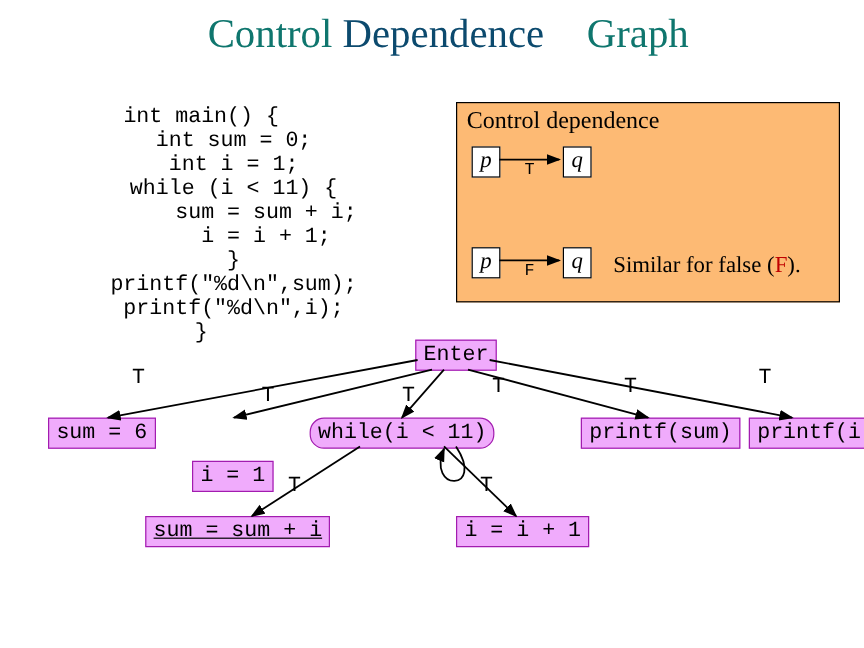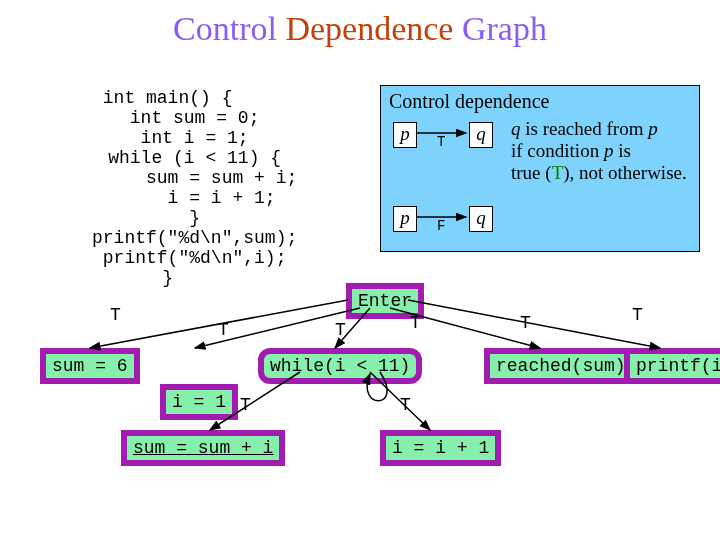--- a/index.html
+++ b/index.html
@@ -13,39 +13,39 @@
     overflow: hidden;
   }
   .title {
     position: absolute;
     top: 10px;
     left: 0;
     width: 720px;
     text-align: center;
     font-size: 34px;
   }
-  .title .black { color: #8b5cf6; }
-  .title .red   { color: #c2410c; }
+  .title .black { color: #0f766e; margin-left: 27px; }
+  .title .red   { color: #0c4a6e; }
   .code {
     position: absolute;
     top: 88px;
     left: 38px;
     font-family: "Courier New", monospace;
     font-size: 18px;
     line-height: 20px;
     white-space: pre;
     text-align: center;
   }
   .legend {
     position: absolute;
     top: 85px;
     left: 380px;
     width: 318px;
     height: 165px;
-    background: #7dd3fc;
+    background: #fdba74;
     border: 1.5px solid #000;
   }
   .legend-title {
     position: absolute;
     top: 4px; left: 8px;
     font-size: 20px;
   }
   .legend-text1 {
     position: absolute;
     top: 32px; left: 130px;
@@ -62,22 +62,22 @@
     border: 1px solid #000;
     background: #fff;
     width: 22px; height: 24px;
     font-size: 19px;
     text-align: center;
     line-height: 22px;
     font-style: italic;
   }
   .node {
     position: absolute;
-    border: 6px solid #a21caf;
-    background: #86efac;
+    border: 1px solid #a21caf;
+    background: #f0abfc;
     font-family: "Courier New", monospace;
     font-size: 18px;
     padding: 2px 6px;
     white-space: nowrap;
   }
   .lbl {
     position: absolute;
     font-family: "Courier New", monospace;
     font-size: 18px;
   }
@@ -113,32 +113,30 @@
   <div class="legend-title">Control dependence</div>
 
   <div class="pqbox" style="top:36px; left:12px;"><span>p</span></div>
   <div class="pqbox" style="top:36px; left:88px;"><span>q</span></div>
   <div class="lbl" style="top:48px; left:56px; font-size:14px;">T</div>
 
   <div class="pqbox" style="top:120px; left:12px;"><span>p</span></div>
   <div class="pqbox" style="top:120px; left:88px;"><span>q</span></div>
   <div class="lbl" style="top:132px; left:56px; font-size:14px;">F</div>
 
-  <div class="legend-text1">
-    <span class="i">q</span><span> is reached from </span><span class="i">p</span><br>
-    <span>if condition </span><span class="i">p</span><span> is</span><br>
-    <span>true (</span><span class="green">T</span><span>), not otherwise.</span>
+  <div class="legend-text2">
+    <span>Similar for false (</span><span class="red">F</span><span>).</span>
   </div>
 </div>
 
 <div class="node" style="top:283px; left:346px;">Enter</div>
 <div class="node" style="top:348px; left:40px;">sum = 6</div>
 <div class="node" style="top:348px; left:160px;margin-top:36px;">i = 1</div>
 <div class="node" style="top:348px; left:258px;border-radius:12px;">while(i &lt; 11)</div>
-<div class="node" style="top:348px; left:484px;">reached(sum)</div>
+<div class="node" style="top:348px; left:484px;">printf(sum)</div>
 <div class="node" style="top:348px; left:624px;">printf(i)</div>
 <div class="node" style="top:430px; left:121px;text-decoration:underline;">sum = sum + i</div>
 <div class="node" style="top:430px; left:380px;">i = i + 1</div>
 
 <div class="lbl" style="top:305px; left:110px;">T</div>
 <div class="lbl" style="top:320px; left:218px;">T</div>
 <div class="lbl" style="top:320px; left:335px;">T</div>
 <div class="lbl" style="top:313px; left:410px;">T</div>
 <div class="lbl" style="top:313px; left:520px;">T</div>
 <div class="lbl" style="top:305px; left:632px;">T</div>

